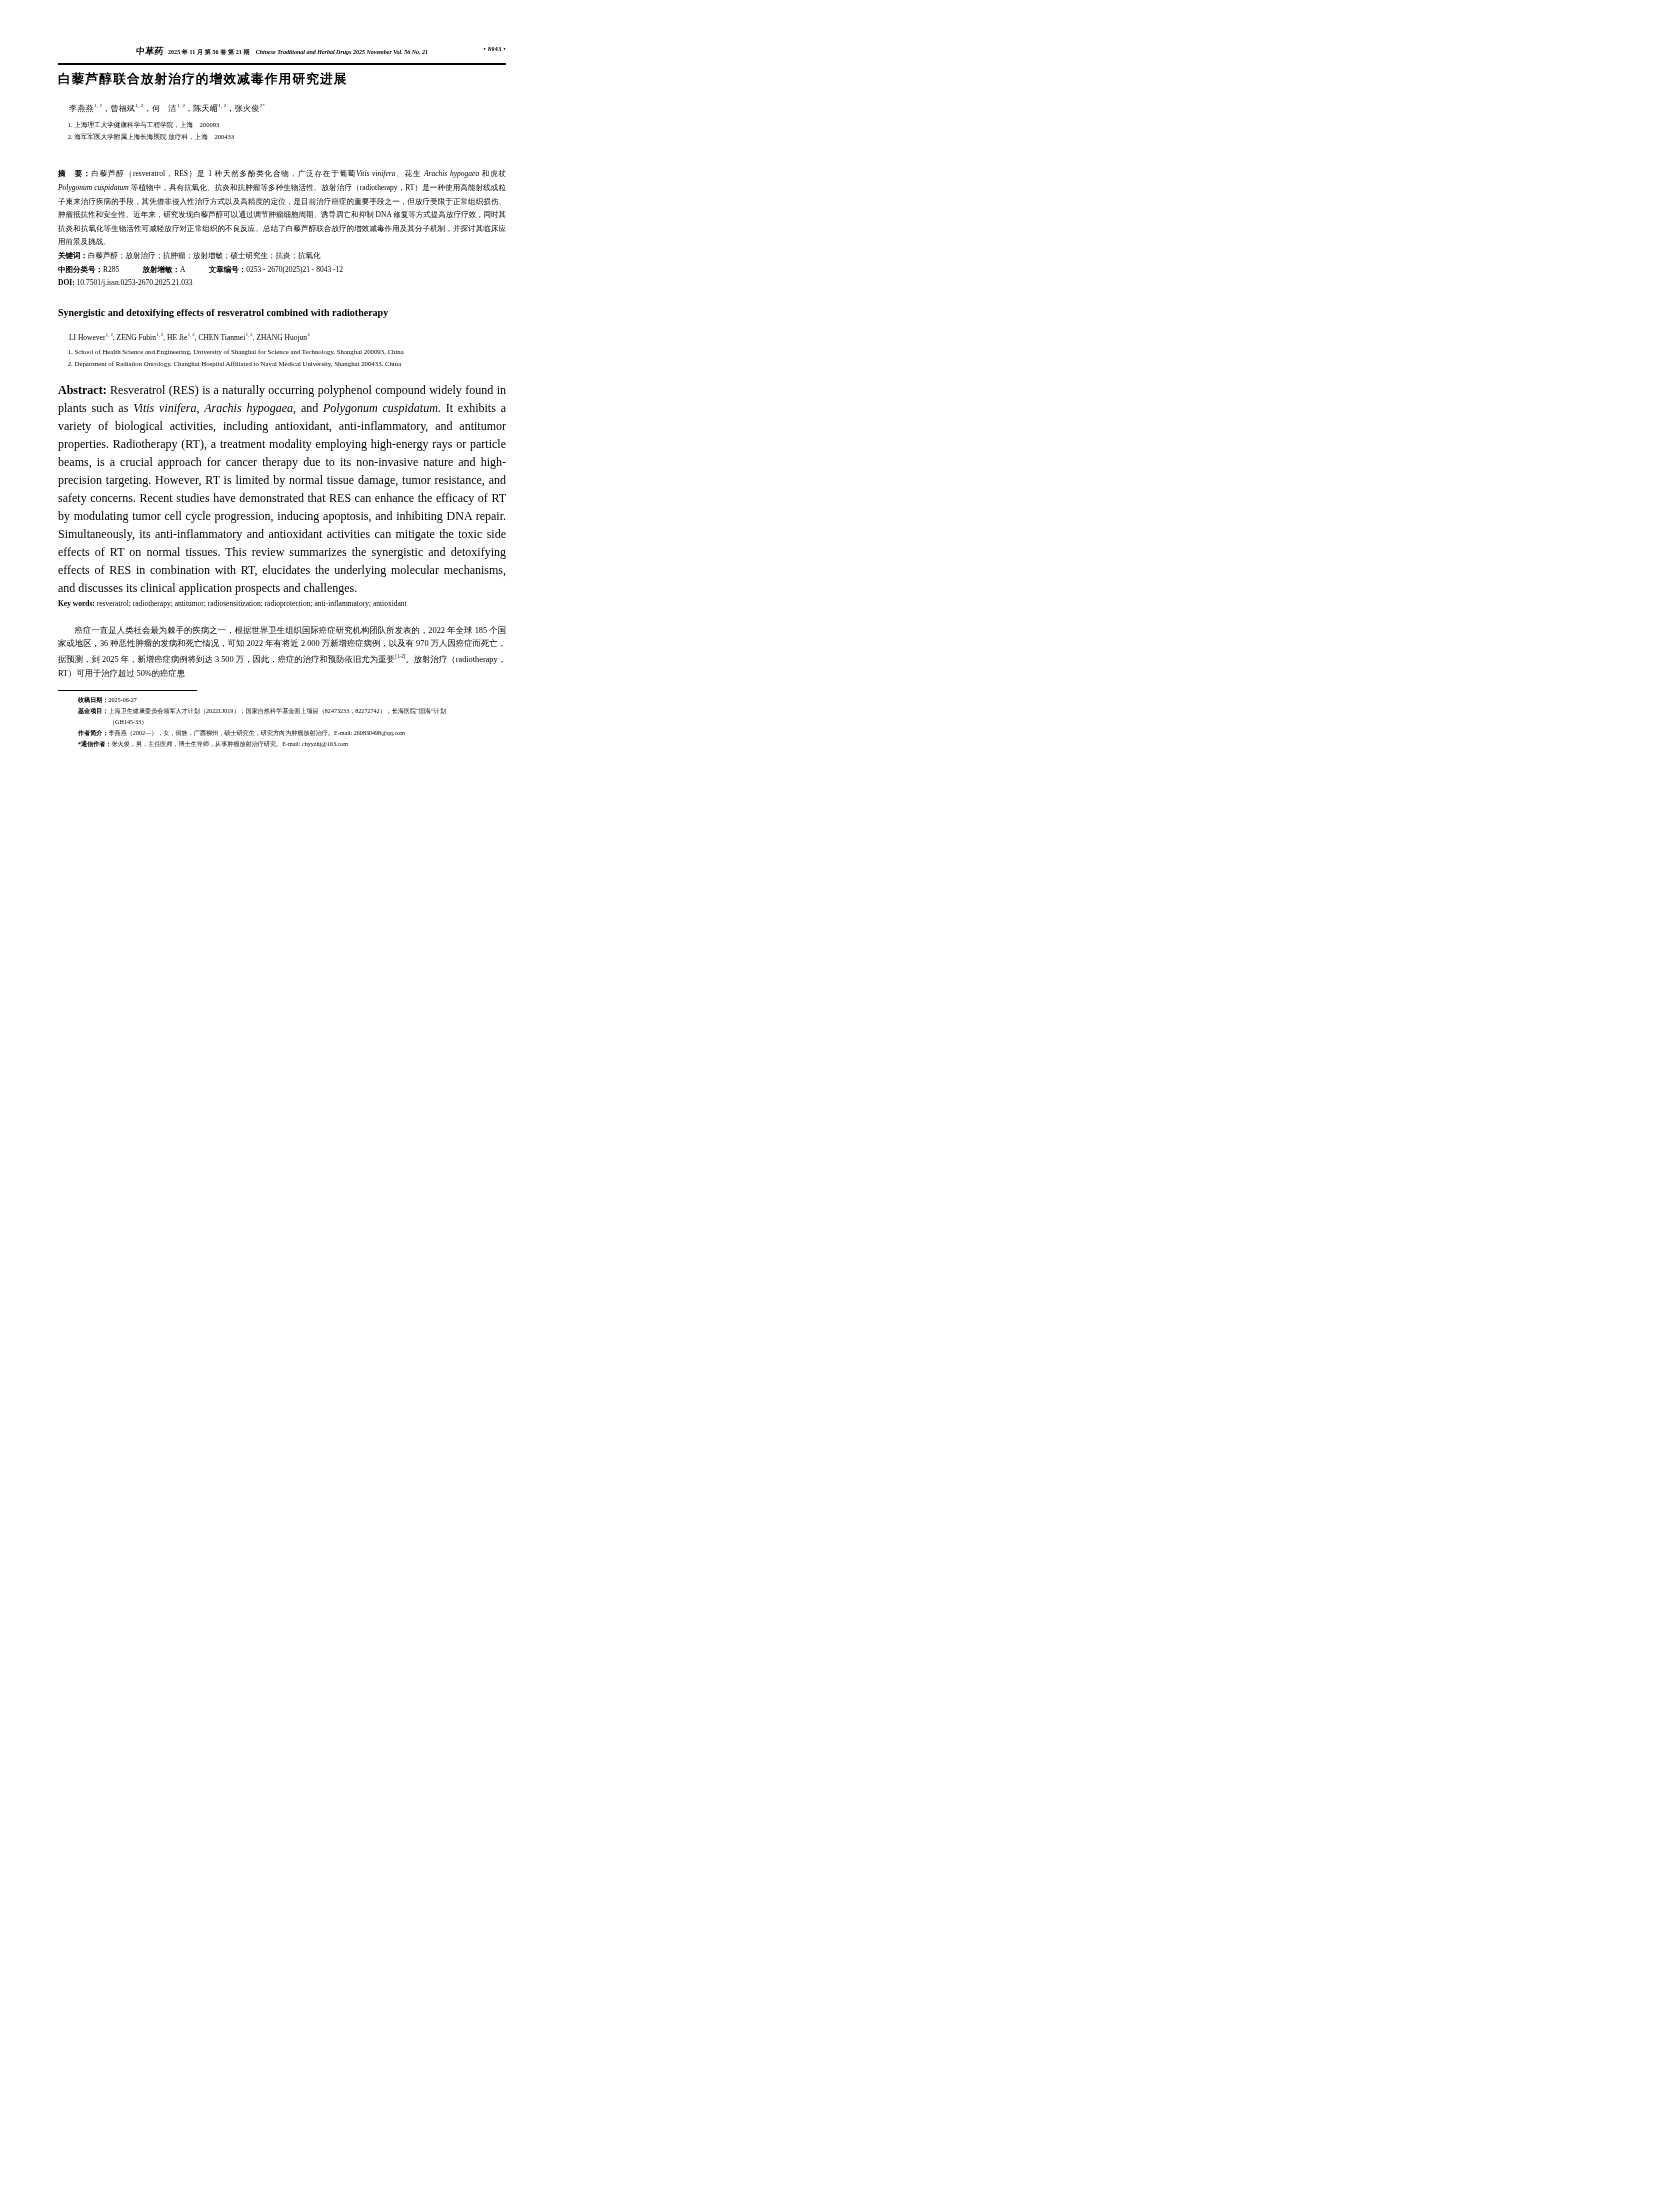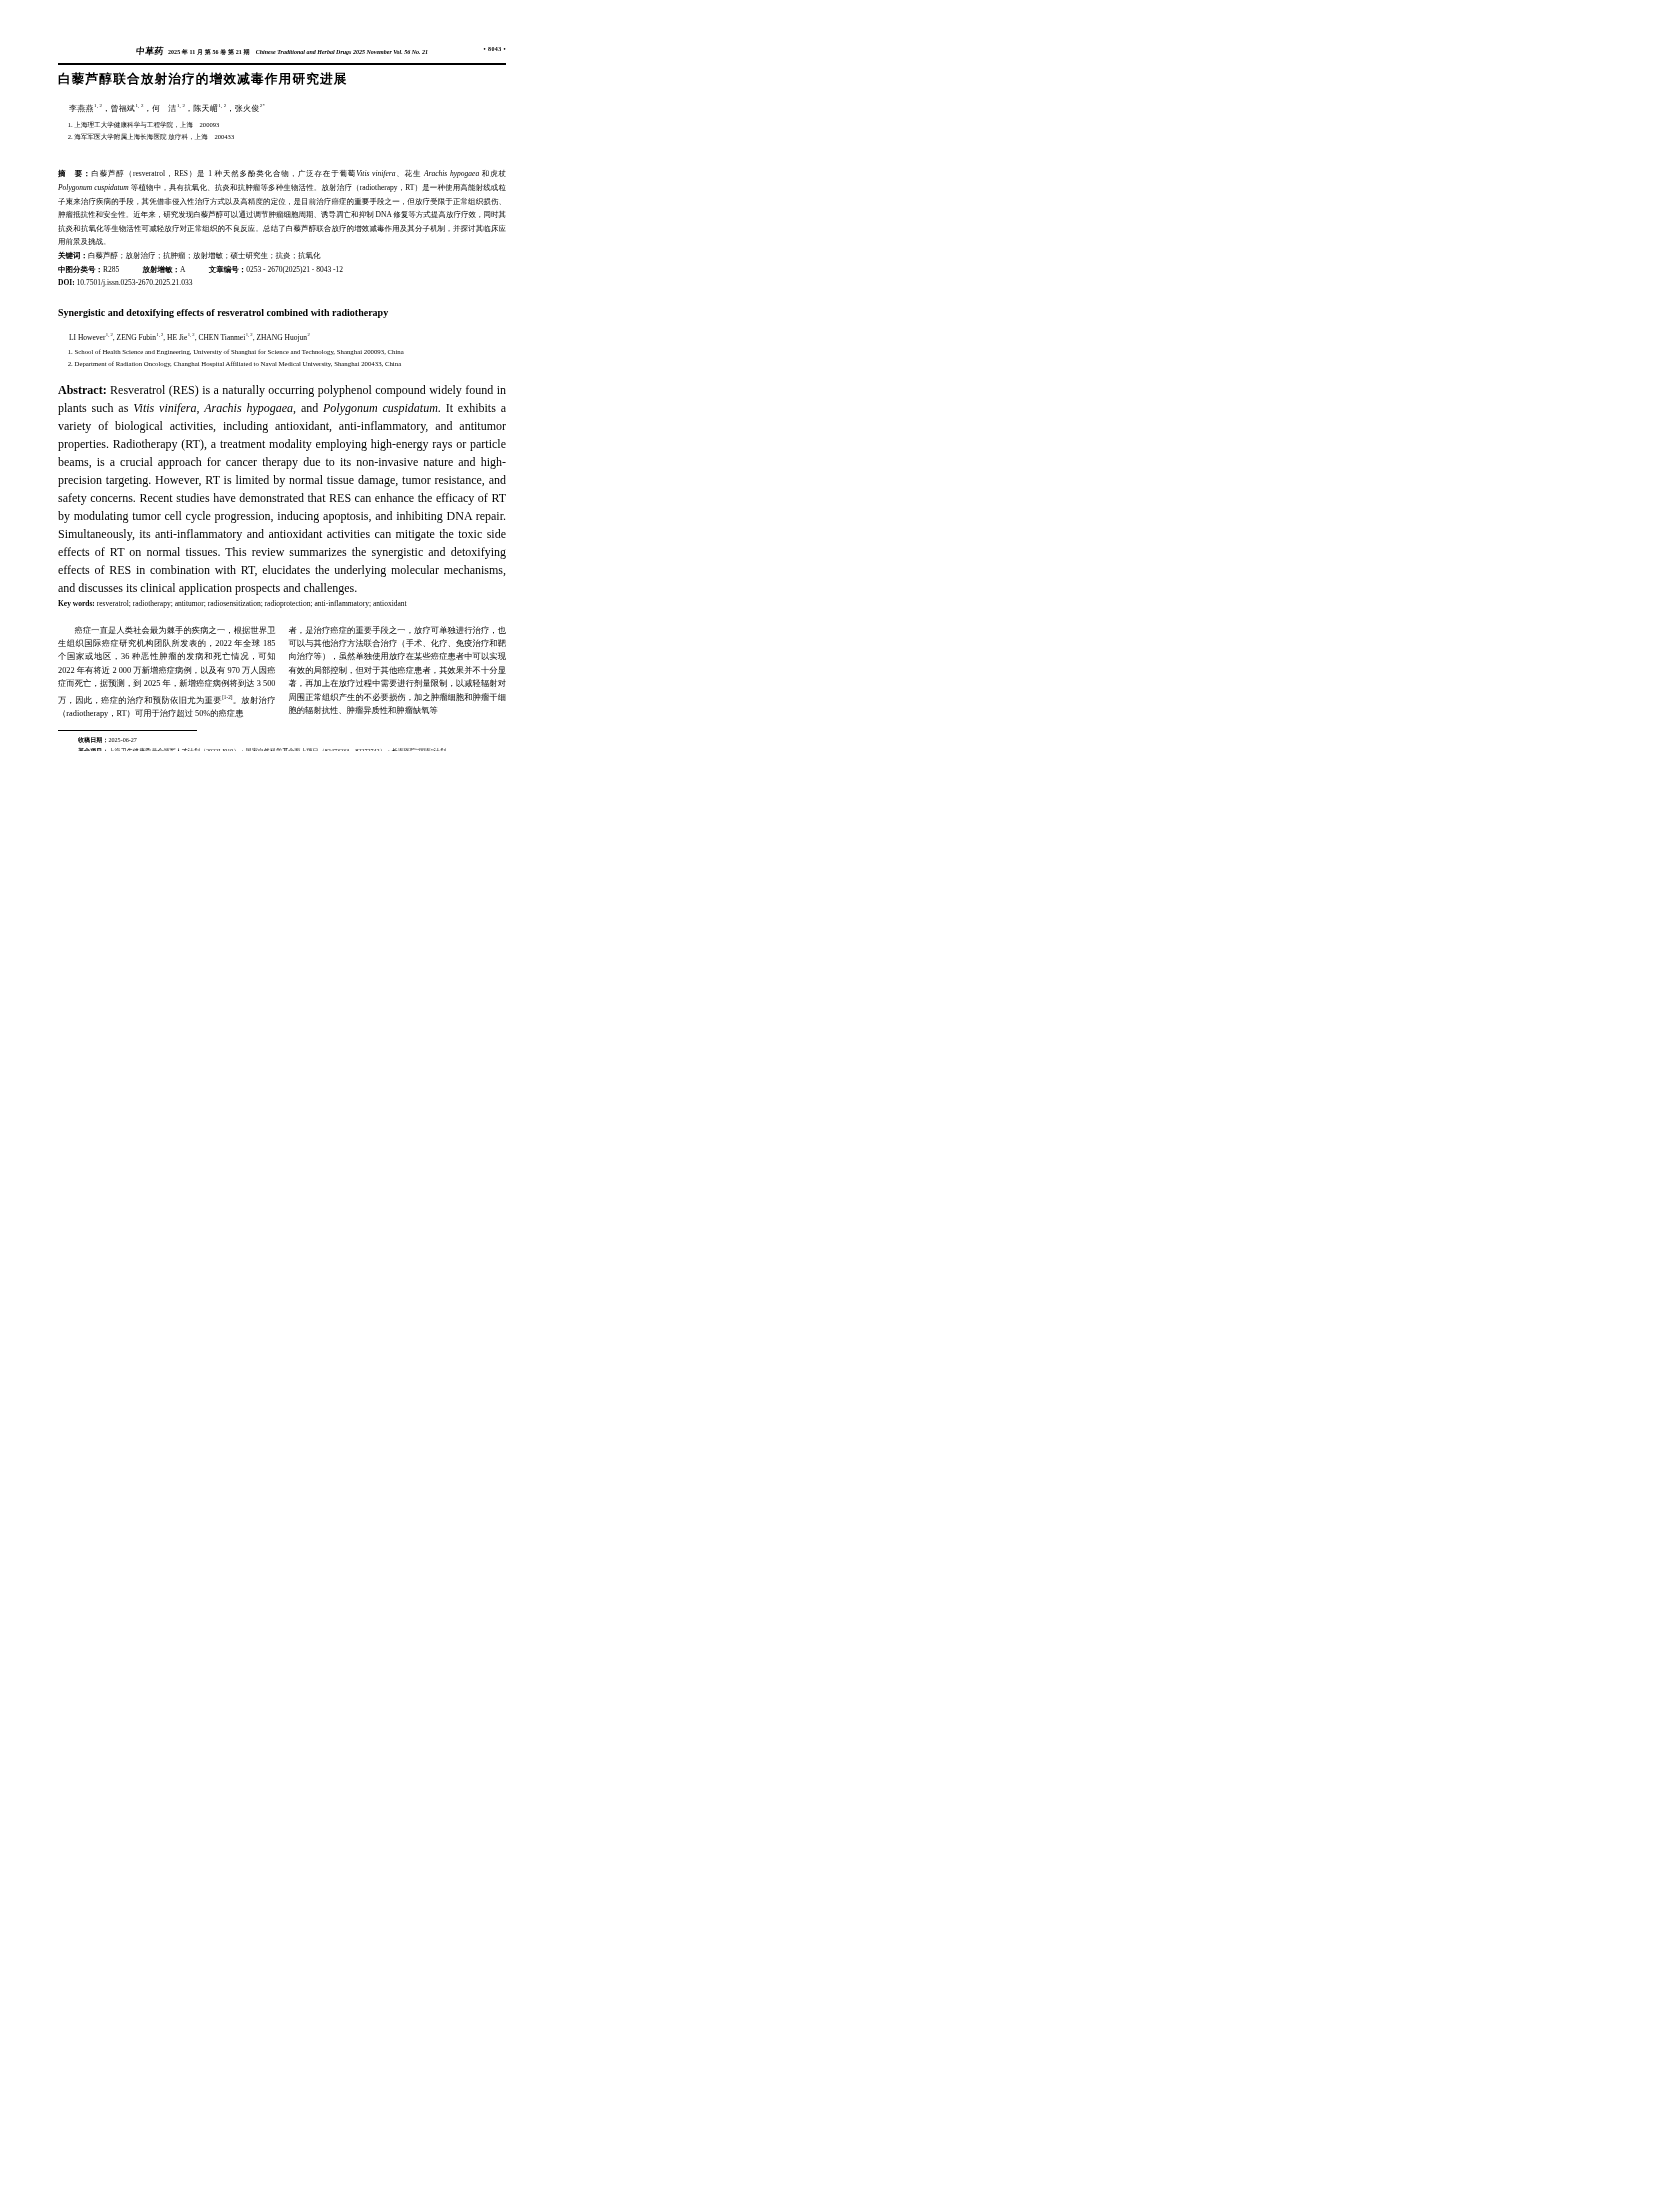--- a/index.html
+++ b/index.html
@@ -155,23 +155,20 @@
     <div>2. Department of Radiation Oncology, Changhai Hospital Affiliated to Naval Medical University, Shanghai 200433, China</div>
   </div>
 
   <p class="abstract-en"><span class="sg-b">Abstract: </span><span>Resveratrol (RES) is a naturally occurring polyphenol compound widely found in plants such as </span><span class="sg-i">Vitis vinifera</span><span>, </span><span class="sg-i">Arachis hypogaea</span><span>, and </span><span class="sg-i">Polygonum cuspidatum</span><span>. It exhibits a variety of biological activities, including antioxidant, anti-inflammatory, and antitumor properties. Radiotherapy (RT), a treatment modality employing high-energy rays or particle beams, is a crucial approach for cancer therapy due to its non-invasive nature and high-precision targeting. However, RT is limited by normal tissue damage, tumor resistance, and safety concerns. Recent studies have demonstrated that RES can enhance the efficacy of RT by modulating tumor cell cycle progression, inducing apoptosis, and inhibiting DNA repair. Simultaneously, its anti-inflammatory and antioxidant activities can mitigate the toxic side effects of RT on normal tissues. This review summarizes the synergistic and detoxifying effects of RES in combination with RT, elucidates the underlying molecular mechanisms, and discusses its clinical application prospects and challenges.</span></p>
   <p class="kw-en"><span class="sg-b">Key words: </span><span>resveratrol; radiotherapy; antitumor; radiosensitization; radioprotection; anti-inflammatory; antioxidant</span></p>
 
   <div class="body-cols">
     <div class="body-col first">
       <p><span>癌症一直是人类社会最为棘手的疾病之一，根据世界卫生组织国际癌症研究机构团队所发表的，2022 年全球 185 个国家或地区，36 种恶性肿瘤的发病和死亡情况，可知 2022 年有将近 2 000 万新增癌症病例，以及有 970 万人因癌症而死亡，据预测，到 2025 年，新增癌症病例将到达 3 500 万，因此，癌症的治疗和预防依旧尤为重要</span><span class="sg-sup">[1-2]</span><span>。放射治疗（radiotherapy，RT）可用于治疗超过 50%的癌症患</span></p>
     </div>
-    <div class="body-col">
-      <p><span>者，是治疗癌症的重要手段之一，放疗可单独进行治疗，也可以与其他治疗方法联合治疗（手术、化疗、免疫治疗和靶向治疗等），虽然单独使用放疗在某些癌症患者中可以实现有效的局部控制，但对于其他癌症患者，其效果并不十分显著，再加上在放疗过程中需要进行剂量限制，以减轻辐射对周围正常组织产生的不必要损伤，加之肿瘤细胞和肿瘤干细胞的辐射抗性、肿瘤异质性和肿瘤缺氧等</span></p>
-    </div>
   </div>
 
   <div class="footnote">
     <div class="fn-rule"></div>
     <div class="fn-line">
       <span class="fn-label">收稿日期：</span><span>2025-06-27</span>
     </div>
     <div class="fn-line">
       <span class="fn-label">基金项目：</span><span>上海卫生健康委员会领军人才计划（2022LJ019）；国家自然科学基金面上项目（82473233，82272742）；长海医院“固海”计划</span>
     </div>

